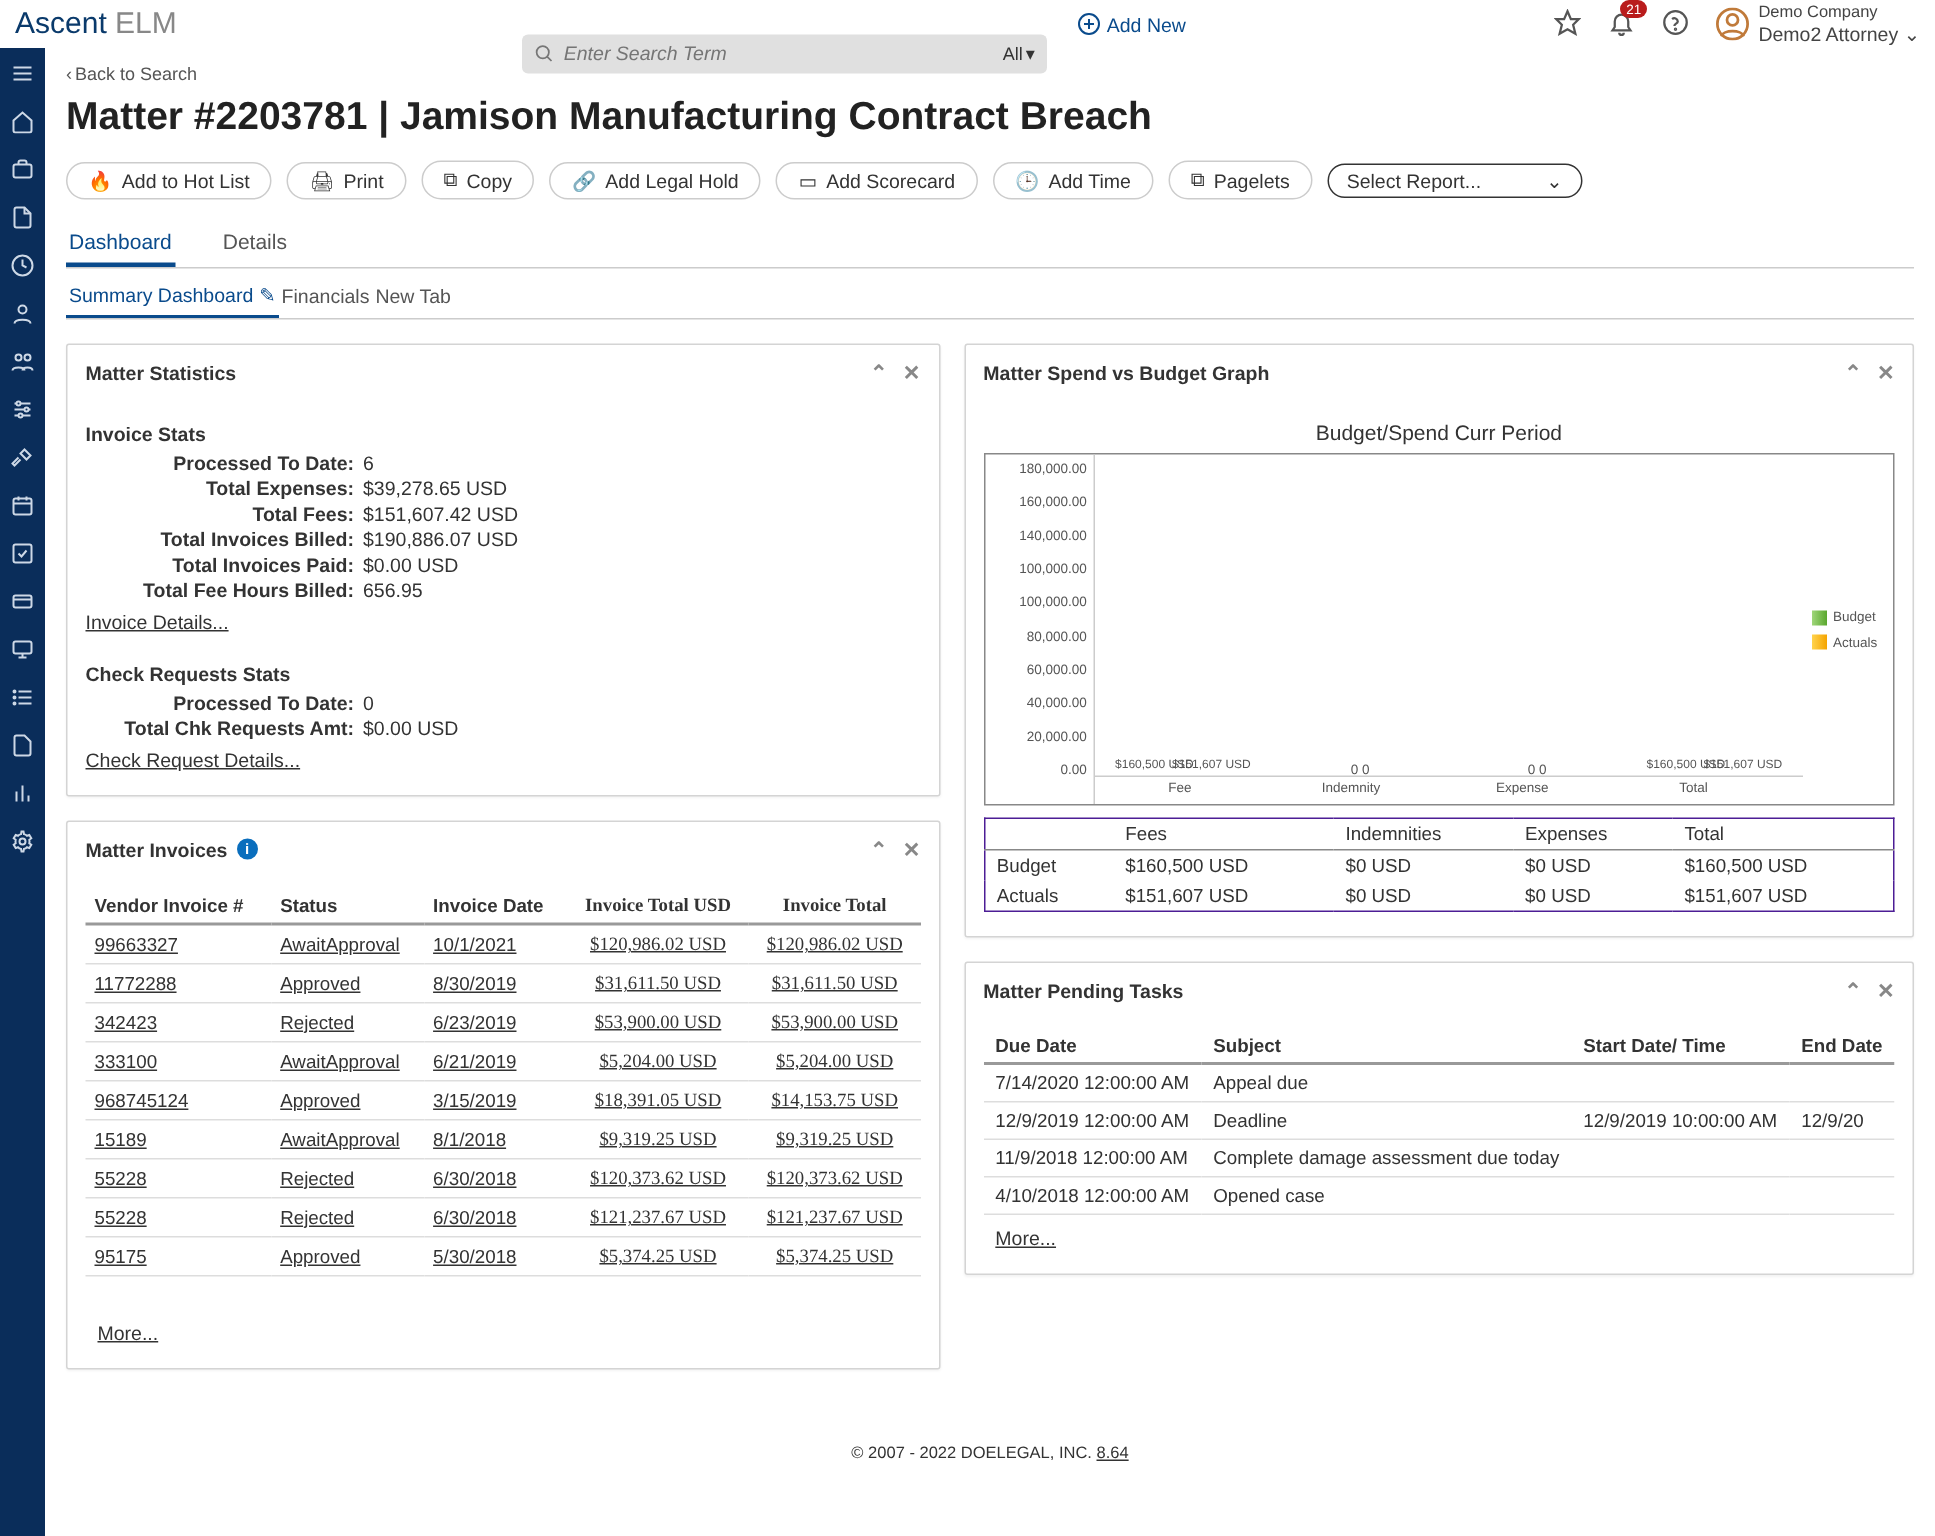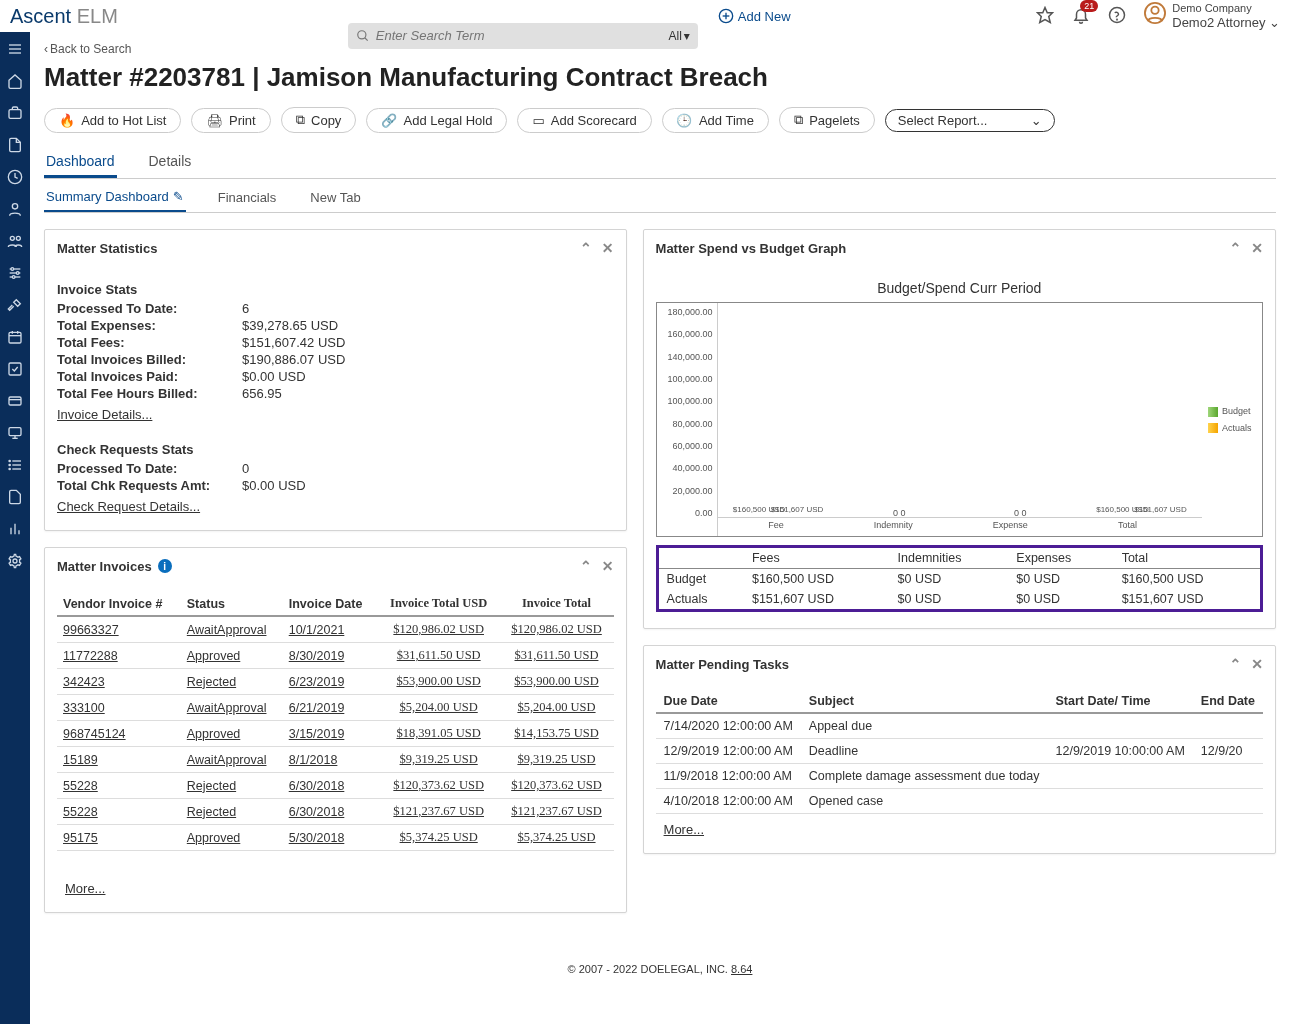--- a/index.html
+++ b/index.html
@@ -9,82 +9,82 @@
 .brand { font-size: 20px; font-weight: 400; color: #0a3a6b; }
 .brand .elm { color: #888; font-weight: 300; }
 .searchwrap { margin-left: 230px; display: flex; align-items: center; background: #e0e0e0; border-radius: 4px; padding: 2px 8px; width: 350px; height: 26px; margin-top: 39px; }
 .searchwrap svg { flex-shrink:0; }
 .searchwrap input { border: none; background: transparent; outline: none; flex: 1; font-style: italic; color: #888; font-size: 13px; margin-left:6px;}
 .searchwrap .all { color: #333; font-size: 12px; margin-left: 6px; display:flex; align-items:center; gap:2px;}
 .topbtn { display: flex; align-items: center; gap: 4px; color: #0a4b8c; font-size: 13px; margin-left: 20px; cursor: pointer; }
 .topicons { margin-left: auto; display: flex; align-items: center; gap: 18px; }
 .topicons .ico { color: #555; position: relative; cursor:pointer; }
 .badge { position: absolute; top: -6px; right: -8px; background: #b91c1c; color: #fff; border-radius: 8px; font-size: 9px; padding: 1px 4px; }
-.userblock { display: flex; gap: 6px; font-size: 11px; color: #444; line-height:1.2;}
+.userblock { display: flex; align-items: center; gap: 6px; font-size: 11px; color: #444; line-height:1.2;}
 .userblock .name { font-size: 13px; }
 
 .layout { display: flex; }
 .sidenav { width: 30px; background: #0a2d5a; min-height: 992px; display: flex; flex-direction: column; align-items: center; padding-top: 8px; gap: 14px; }
 .sidenav .navico { color: #cdd8e6; cursor: pointer; width:18px; height:18px; display:flex; align-items:center; justify-content:center;}
 
 .main { flex: 1; padding: 10px 14px; }
 .back { color: #555; font-size: 12px; display: flex; align-items: center; gap: 2px; cursor:pointer;}
 h1.title { font-size: 26px; font-weight: 700; color: #222; margin: 6px 0 14px; }
 
 .toolbar { display: flex; align-items: center; gap: 10px; flex-wrap: wrap; margin-bottom: 14px; }
 .pill { display: flex; align-items: center; gap: 6px; border: 1px solid #ccc; border-radius: 14px; padding: 4px 14px; font-size: 13px; color: #333; cursor: pointer; background: #fff;}
 .selectReport { border: 1px solid #333; border-radius: 12px; padding: 3px 12px; font-size: 13px; width: 170px; display: flex; justify-content: space-between; align-items: center; cursor:pointer;}
 
 .tabs { display: flex; gap: 30px; border-bottom: 1px solid #ccc; }
 .tab { padding: 6px 2px; font-size: 14px; color: #555; cursor: pointer; }
 .tab.active { color: #0a4b8c; border-bottom: 3px solid #0a4b8c; font-weight:500;}
-.subtabs { display: flex; gap: 30px; border-bottom: 1px solid #ccc; margin-top: 4px; }
+.subtabs { display: flex; border-bottom: 1px solid #ccc; margin-top: 4px; }
 .subtab { padding: 6px 2px; font-size: 13px; color: #555; cursor: pointer; display:flex; align-items:center; gap:4px;}
 .subtab.active { color: #0a4b8c; border-bottom: 2px solid #0a4b8c; }
 
 .cols { display: flex; gap: 16px; margin-top: 16px; }
 .col { flex: 1; display: flex; flex-direction: column; gap: 16px; }
 
 .panel { border: 1px solid #d4d4d4; border-radius: 2px; background: #fff; box-shadow: 0 1px 2px rgba(0,0,0,0.05); }
 .panel-h { display: flex; align-items: center; padding: 10px 12px; font-weight: 700; font-size: 13px; text-align: right; }
 .panel-h .spacer { flex: 1; }
 .panel-h .ctrl { color: #888; margin-left: 10px; cursor: pointer; font-size:14px;}
 .panel-b { padding: 8px 12px 16px; }
 
 .stats-h { font-weight: 700; margin: 8px 0 4px; font-size:13px;}
 .statrow { display: flex; margin: 2px 0; font-size:13px;}
-.statrow .lbl { width: 185px; text-align: left; font-weight: 700; padding-right: 6px; }
+.statrow .lbl { width: 185px; text-align: right; font-weight: 700; padding-right: 6px; }
 .linkU { color: #333; text-decoration: underline; cursor: pointer; font-size:13px;}
 
 .infoico { display:inline-flex; width:14px; height:14px; border-radius:50%; background:#0a6ebd; color:#fff; font-size:10px; align-items:center; justify-content:center; margin-left:6px; font-weight:700;}
 
 table.inv { width: 100%; border-collapse: collapse; font-size: 12.5px; }
 table.inv th { text-align: left; font-weight: 700; border-bottom: 2px solid #999; padding: 4px 6px; }
 table.inv td { border-bottom: 1px solid #ddd; padding: 5px 6px; }
 table.inv td.r, table.inv th.r { text-align: center; font-family: Liberation Serif, serif; }
 table.inv a { color: #333; text-decoration: underline; cursor:pointer;}
 
 .chartTitle { text-align: center; font-size: 14px; color: #333; margin: 6px 0; }
 .chartArea { display: flex; height: 235px; border:1px solid #888;}
-.yaxis { width: 60px; display: flex; flex-direction: column; justify-content: space-between; padding: 4px 4px 18px 0; font-size: 9px; color: #555; text-align: right; }
+.yaxis { width: 72px; display: flex; flex-direction: column; justify-content: space-between; padding: 4px 4px 18px 0; font-size: 9px; color: #555; text-align: right; }
 .plot { flex: 1; position: relative; border-left: 1px solid #ccc; }
 .plotInner { position:absolute; inset:0 0 18px 0; border-bottom:1px solid #ccc;}
 .bars { display: flex; height: 100%; align-items: flex-end; }
 .group { flex: 1; display: flex; justify-content: center; align-items: flex-end; gap: 0px; position: relative; }
 .bar { width: 38px; position:relative;}
 .bar.budget { background: linear-gradient(to right, #9fd67a, #5aa72e); }
 .bar.actual { background: linear-gradient(to right, #ffd34d, #f5a400); }
 .bar .dlbl { position:absolute; top:-12px; left:50%; transform:translateX(-50%); font-size:8px; color:#555; white-space:nowrap;}
 .group .zero { position:absolute; bottom:-1px; font-size:9px; color:#555;}
 .xlabels { position: absolute; bottom: 0; left: 0; right: 16px; height: 16px; display: flex; font-size: 9px; color: #555; }
 .xlabels div { flex: 1; text-align: center; }
 .legend { width: 60px; display:flex; flex-direction:column; justify-content:center; gap:6px; font-size:9px; color:#555; padding-left:6px;}
 .legend .sw { display:inline-block; width:10px; height:10px; margin-right:4px; vertical-align:middle;}
 
-table.summary { width: 100%; border: 3px solid #4c1d95; border-collapse: collapse; font-size: 12.5px; margin-top: 8px; }
+table.summary { width: 100%; border: 1px solid #4c1d95; border-collapse: collapse; font-size: 12.5px; margin-top: 8px; }
 table.summary th, table.summary td { padding: 3px 8px; text-align: left; }
 table.summary th { font-weight: 400; border-bottom:1px solid #888;}
 
 table.tasks { width: 100%; border-collapse: collapse; font-size: 12.5px; }
 table.tasks th { text-align: left; font-weight: 700; border-bottom: 2px solid #999; padding: 4px 8px; white-space:nowrap;}
 table.tasks td { border-bottom: 1px solid #ddd; padding: 5px 8px; white-space:nowrap;}
 .scrollx { overflow-x: auto; }
 
 .footer { text-align: center; font-size: 11px; color: #333; margin-top: 50px; }
 .footer a { color: #333; text-decoration: underline; }

